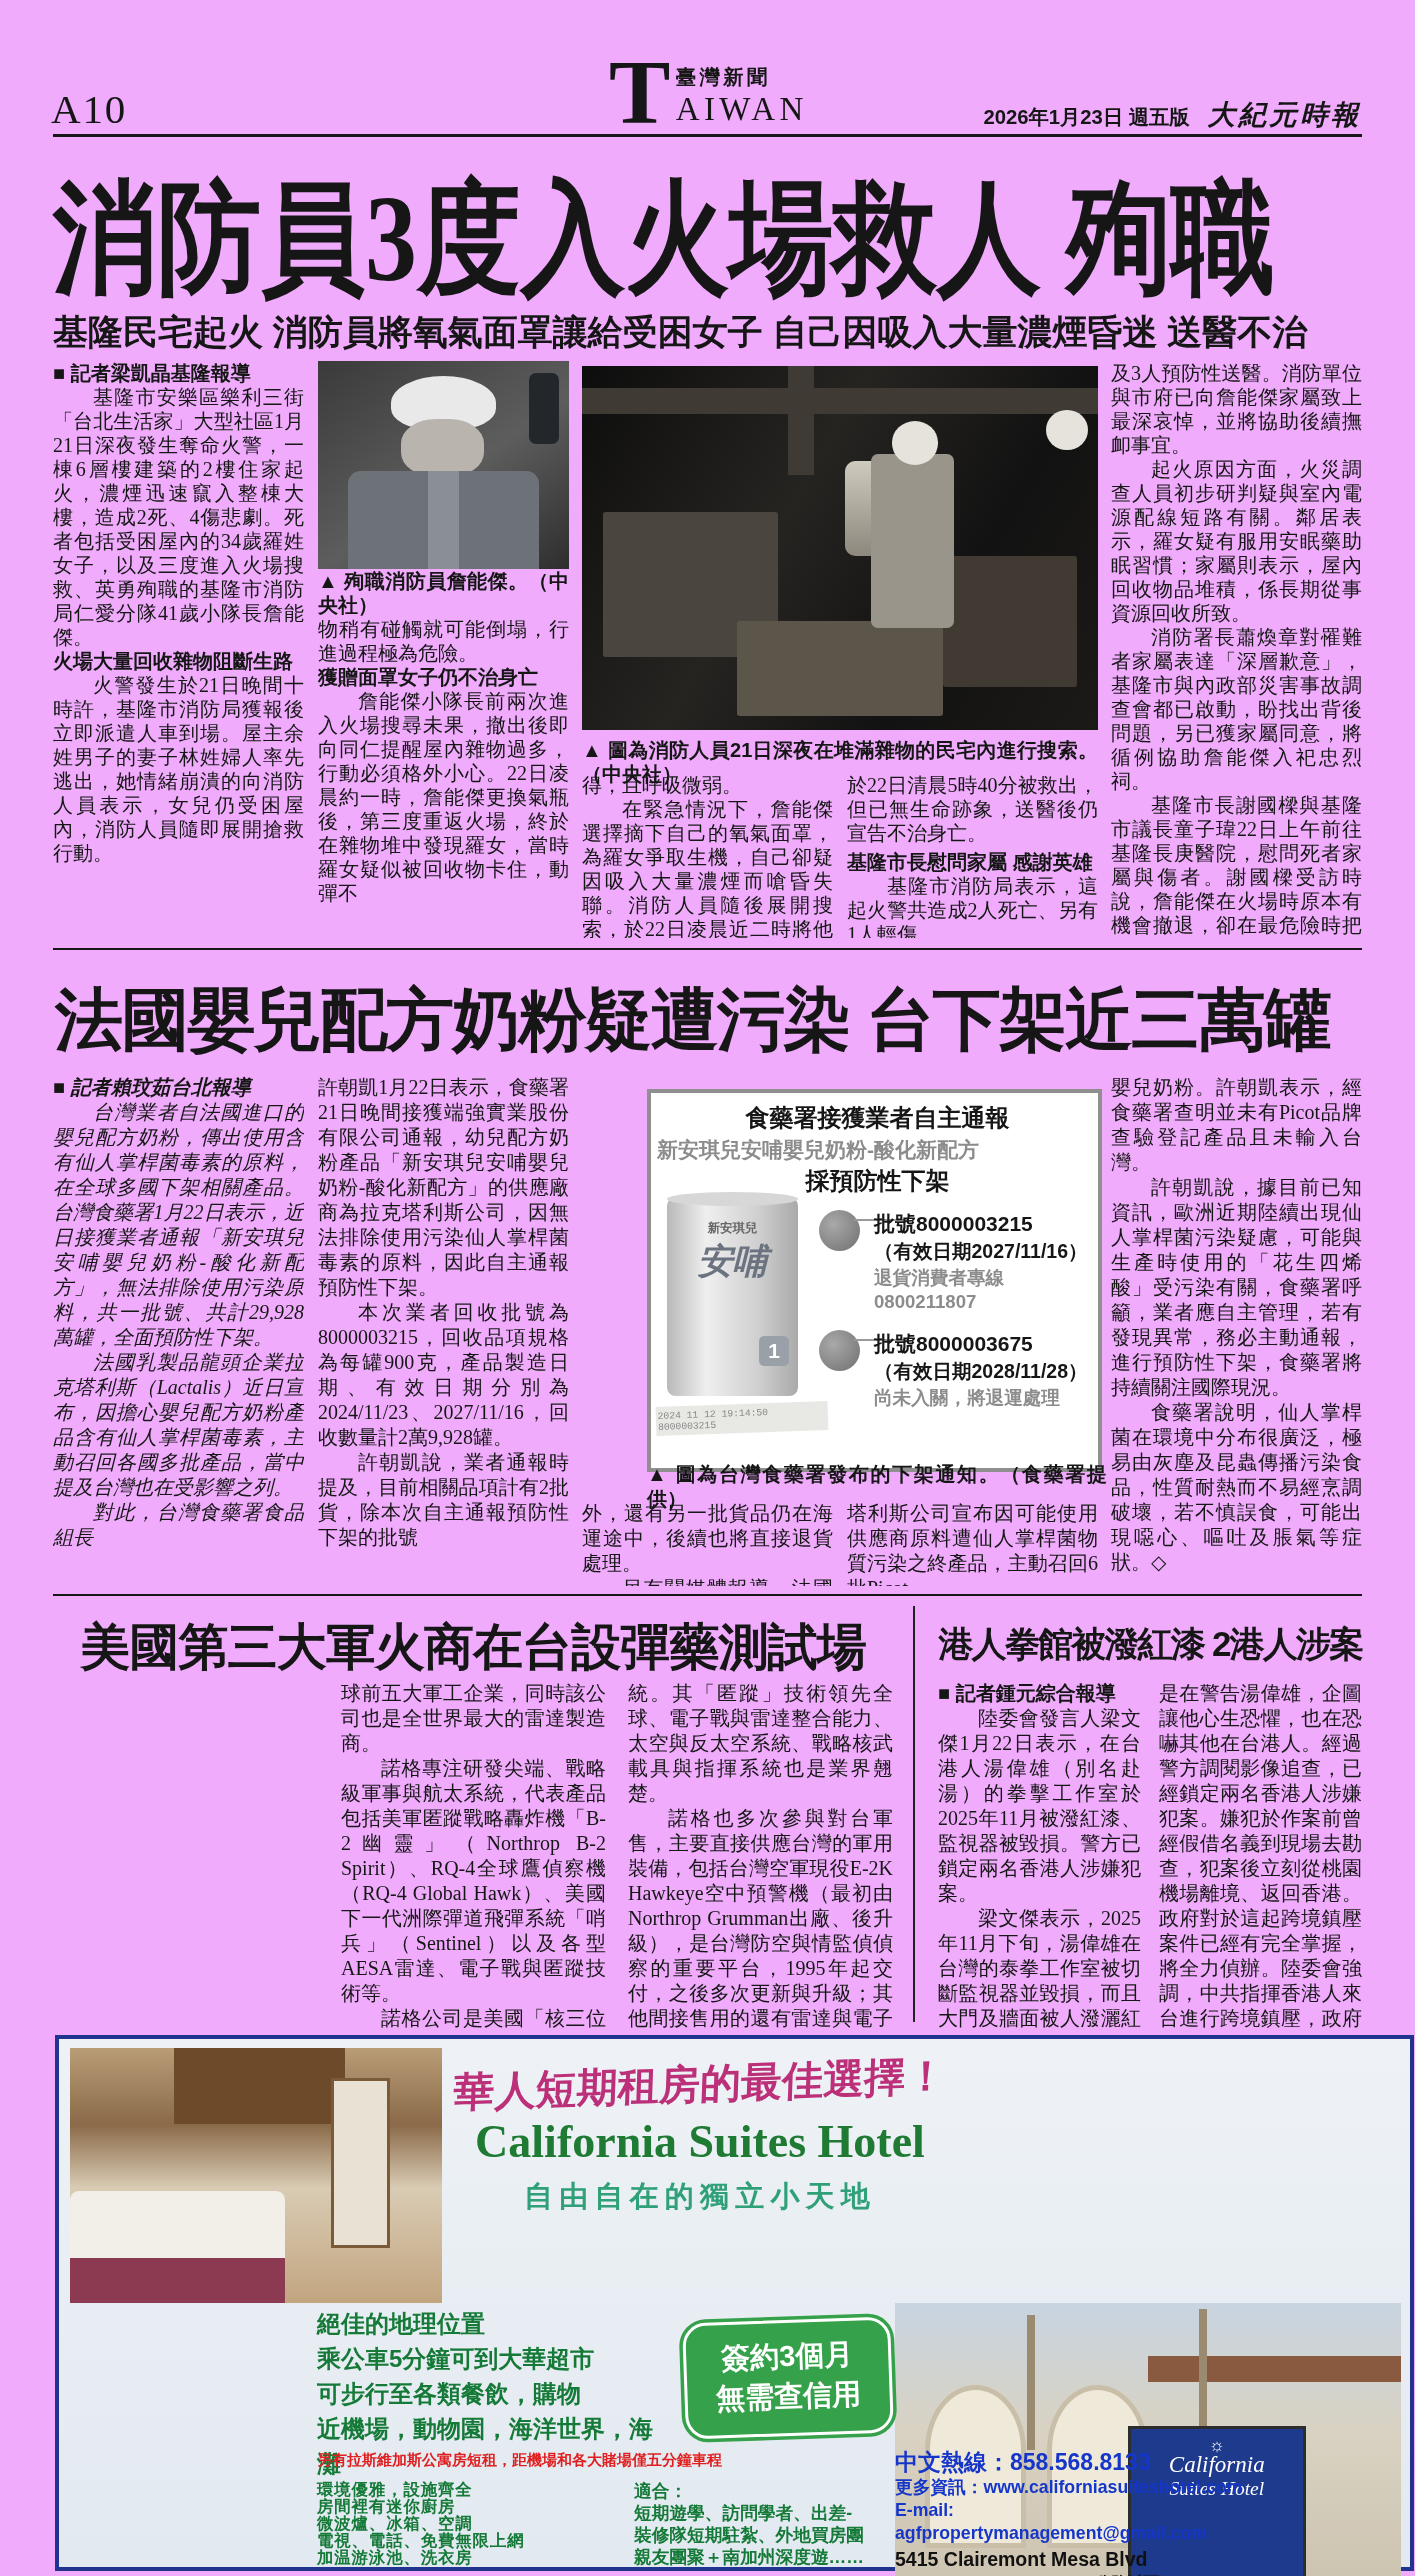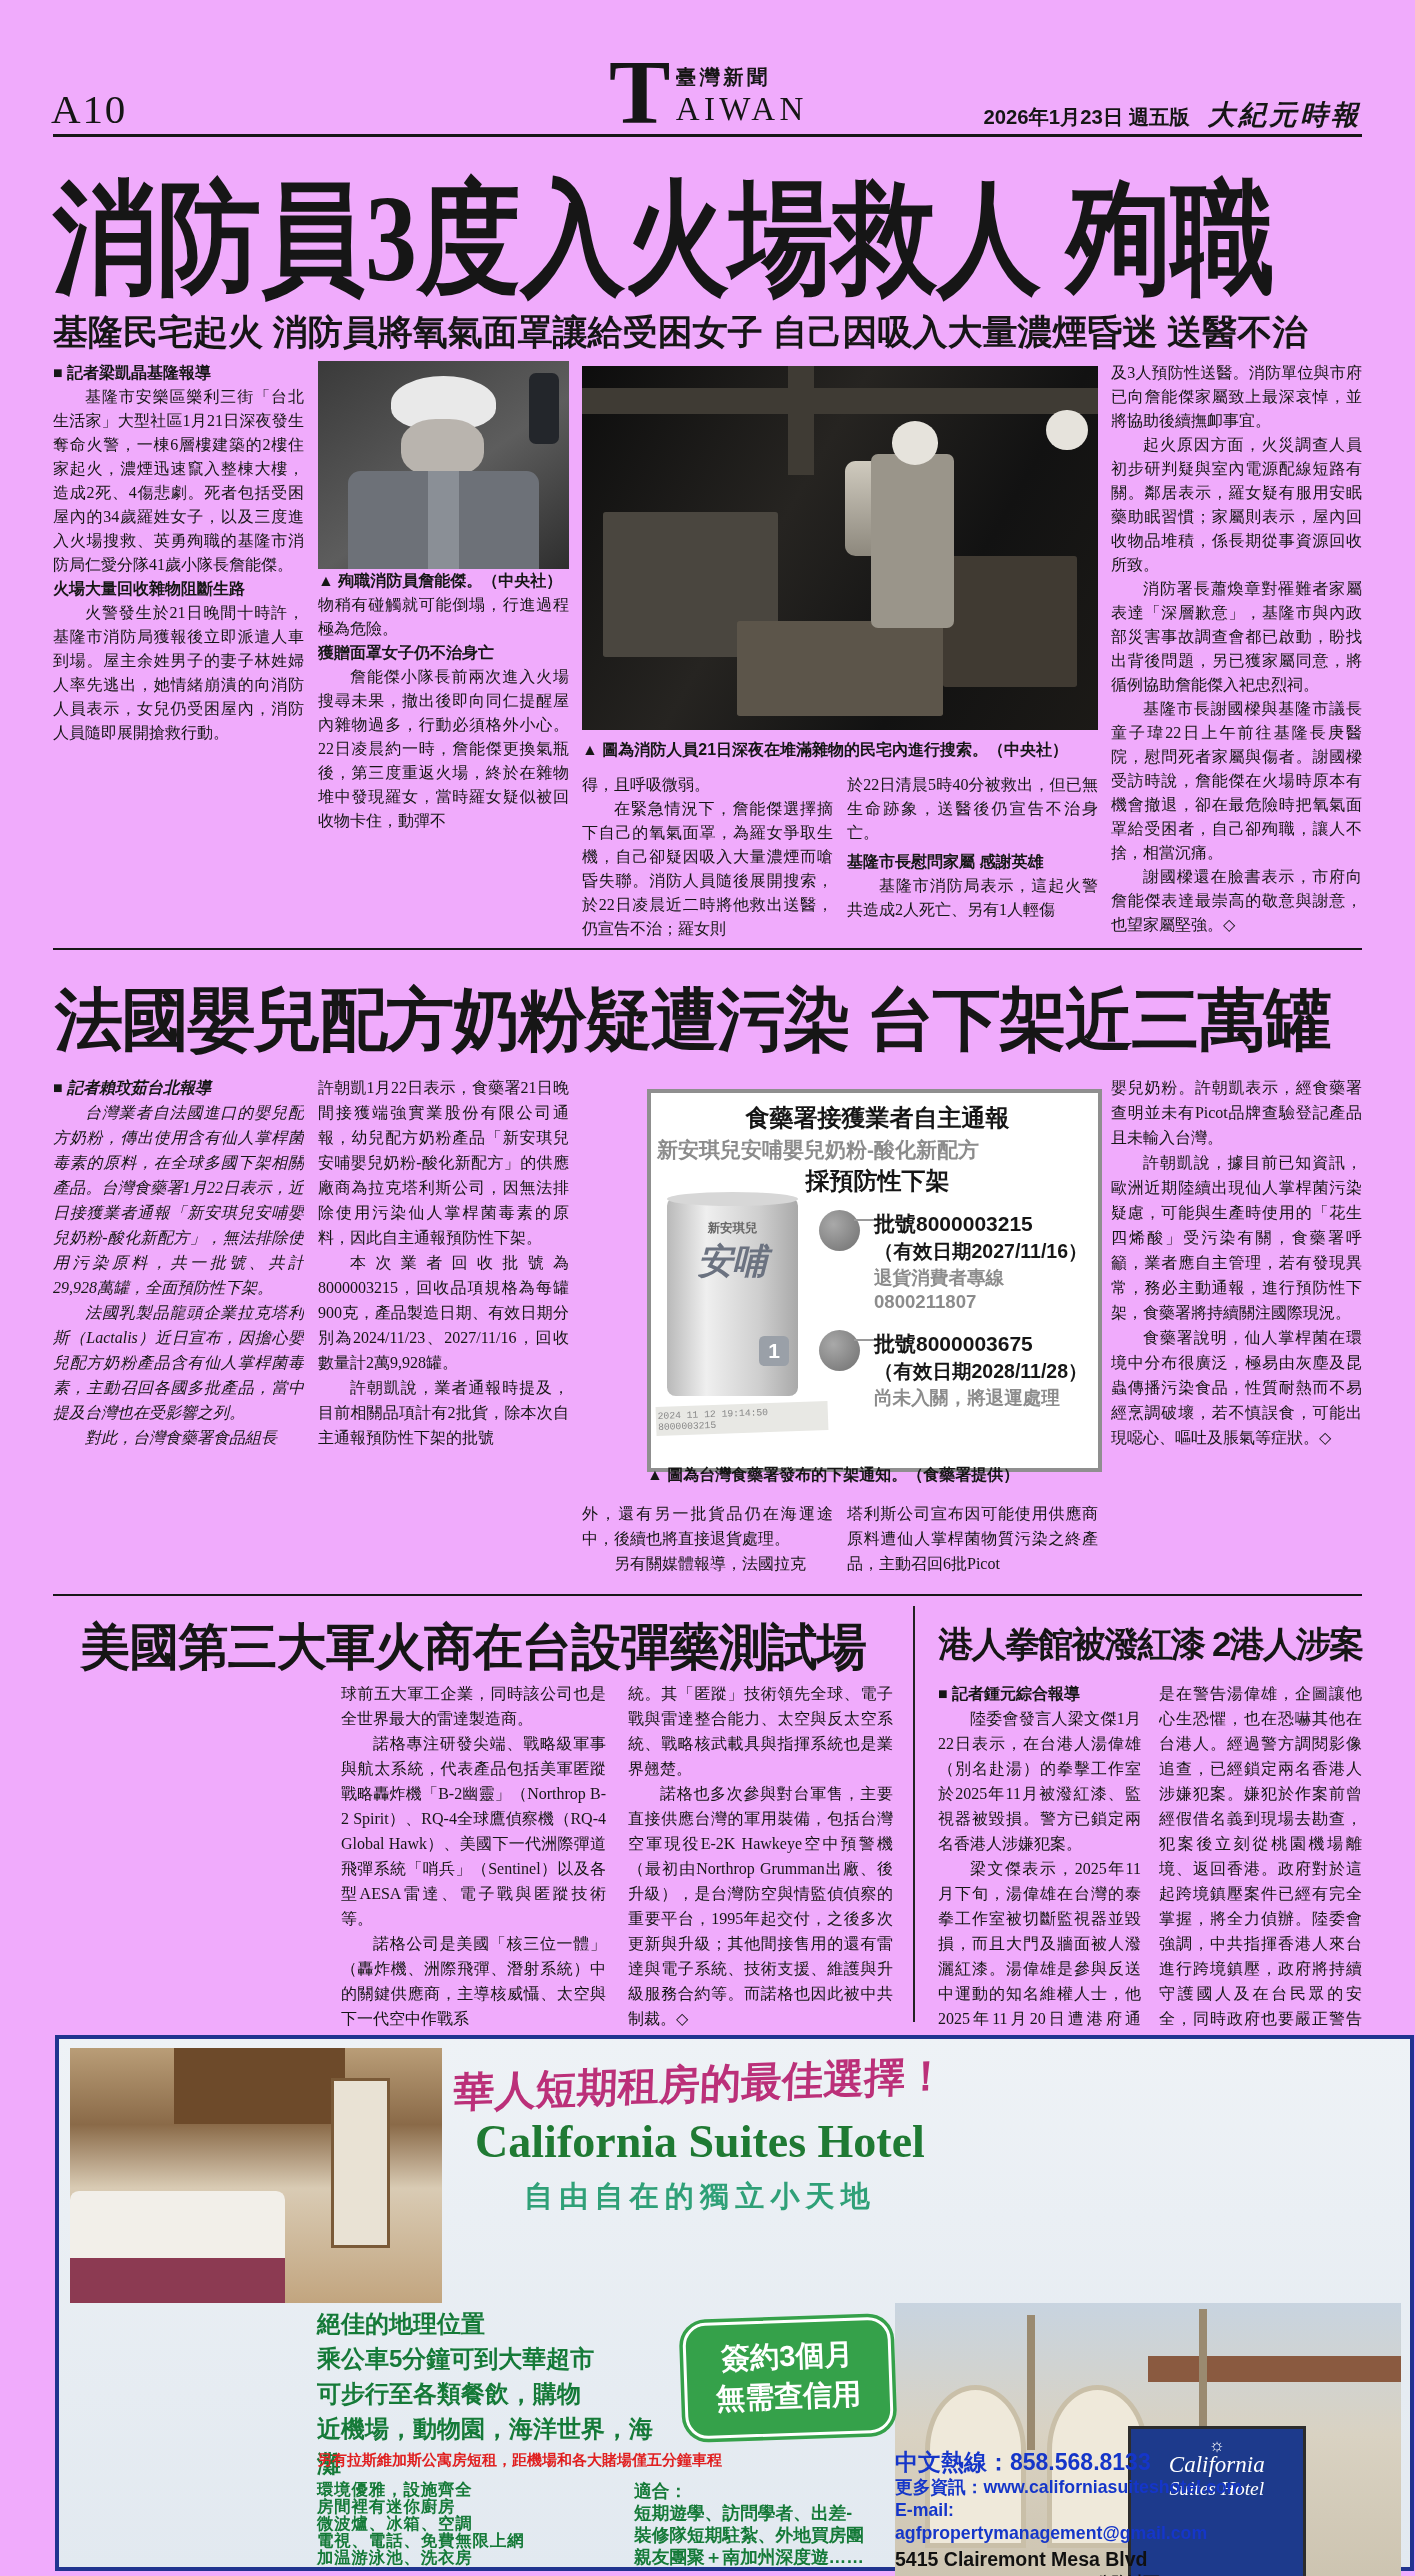--- a/index.html
+++ b/index.html
@@ -18,21 +18,21 @@
   
   .h1{font-size:104px;font-weight:900;white-space:nowrap;letter-spacing:0px;
       transform:scaleY(1.18);transform-origin:top left;}
   .deck{font-size:35px;font-weight:800;white-space:nowrap;letter-spacing:0;}
   .h2{font-size:68px;font-weight:800;white-space:nowrap;letter-spacing:-1.8px;}
   .h3{font-size:50px;font-weight:800;white-space:nowrap;letter-spacing:-0.9px;text-align:center;}
   .h4{font-size:35px;font-weight:800;white-space:nowrap;letter-spacing:-1.8px;text-align:center;}
   
   .artbox{position:absolute;overflow:hidden;}
   .col{position:absolute;top:0;bottom:0;overflow:hidden;}
-  p.b{font-size:16px;line-height:25px;text-align:justify;margin:0;}
+  p.b{font-size:20px;line-height:25px;text-align:justify;margin:0;}
   .a1 p.b{line-height:24px;}
   p.ind{text-indent:2em;}
   .byline{font-size:17.7px;font-weight:bold;margin:0 0 3.5px 0;}
   .subhead{font-size:22px;font-weight:800;margin:8px 0 4.4px 0;letter-spacing:0;}
   .cap{font-size:16.4px;line-height:22px;font-weight:bold;margin-top:4.4px;}
   
   .ph{position:relative;overflow:hidden;background:#777;}
   .ff-photo{background:linear-gradient(145deg,#3a3a3a,#5d5d5d 55%,#2e2e2e);}
   .helmet{position:absolute;left:29%;top:7%;width:42%;height:26%;background:#e9e9e9;border-radius:50% 50% 40% 40%;}
   .face{position:absolute;left:33%;top:28%;width:33%;height:28%;background:#b9b4ae;border-radius:42%;}

